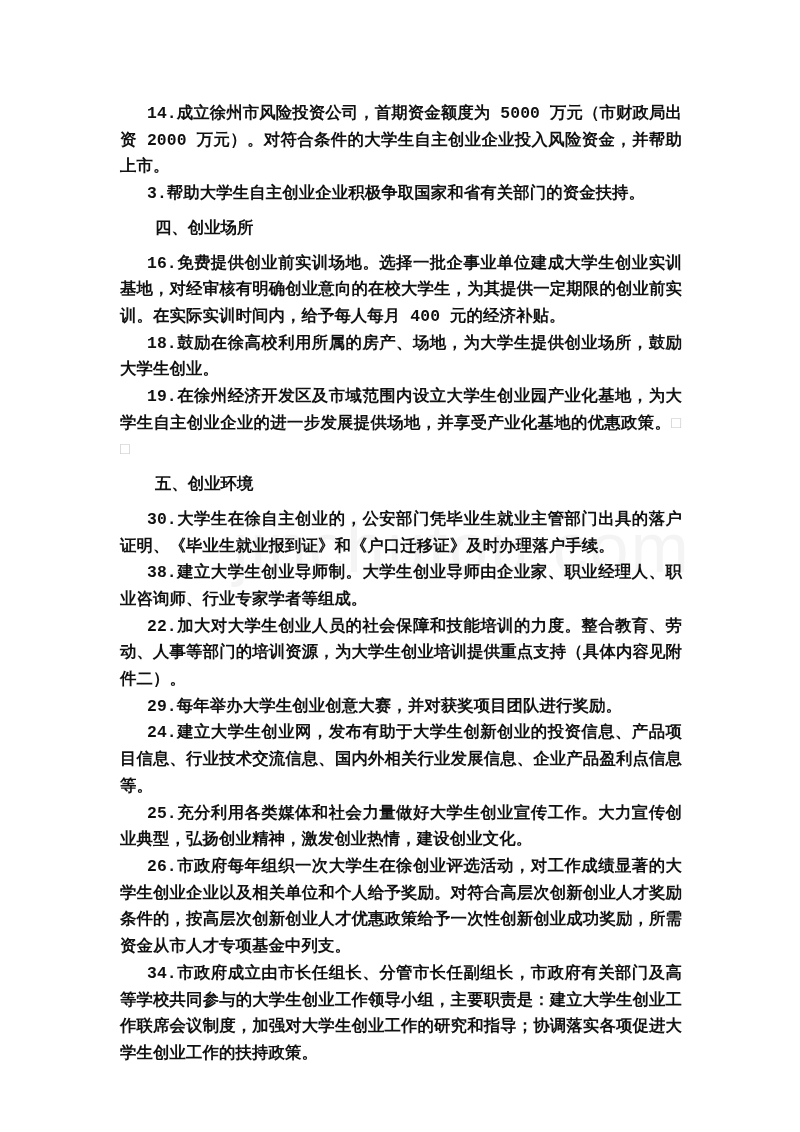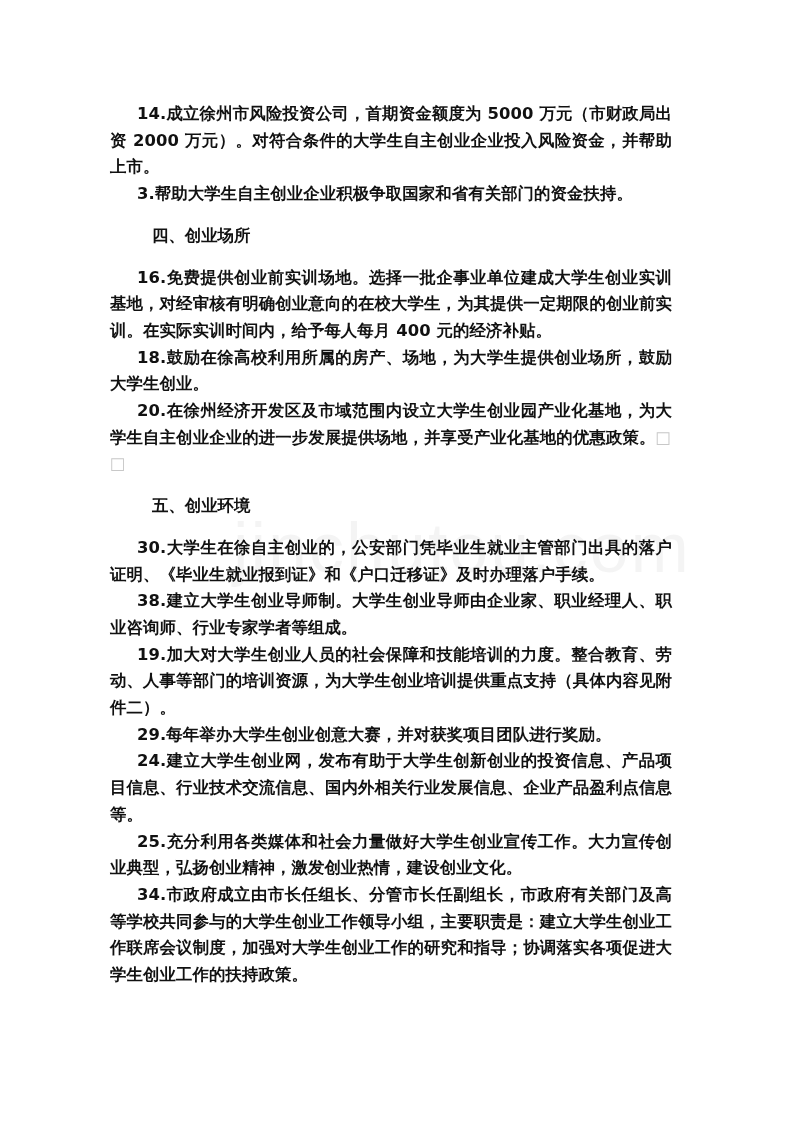--- a/index.html
+++ b/index.html
@@ -10,36 +10,37 @@
     body {
       width: 800px;
       height: 1132px;
       position: relative;
       overflow: hidden;
       font-family: "DejaVu Sans", "Liberation Sans", sans-serif;
       color: #111111;
     }
     .page {
       position: absolute;
-      left: 110px;
+      left: 120px;
       top: 101px;
       width: 562px;
+      font-family: Liberation Mono, monospace;
     }
     .para {
       margin: 0;
       font-size: 16.4px;
       line-height: 26.7px;
       text-indent: 27px;
       text-align: justify;
       font-weight: 600;
       letter-spacing: 0.1px;
       word-break: break-all;
     }
     .heading {
-      margin: 15px;
+      margin: 8px;
       font-size: 16.4px;
       line-height: 26.7px;
       text-indent: 27px;
       font-weight: 700;
     }
     .tail-boxes {
       color: #c8c8c8;
       font-weight: 400;
       letter-spacing: 1px;
     }
@@ -59,22 +60,23 @@
 <body>
 
 <div class="watermark">jinchutou.com</div>
 
 <div class="page">
   <p class="para">14.成立徐州市风险投资公司，首期资金额度为 5000 万元（市财政局出资 2000 万元）。对符合条件的大学生自主创业企业投入风险资金，并帮助上市。</p>
   <p class="para">3.帮助大学生自主创业企业积极争取国家和省有关部门的资金扶持。</p>
   <p class="heading">四、创业场所</p>
   <p class="para">16.免费提供创业前实训场地。选择一批企事业单位建成大学生创业实训基地，对经审核有明确创业意向的在校大学生，为其提供一定期限的创业前实训。在实际实训时间内，给予每人每月 400 元的经济补贴。</p>
   <p class="para">18.鼓励在徐高校利用所属的房产、场地，为大学生提供创业场所，鼓励大学生创业。</p>
-  <p class="para"><span>20.在徐州经济开发区及市域范围内设立大学生创业园产业化基地，为大学生自主创业企业的进一步发展提供场地，并享受产业化基地的优惠政策。</span><span class="tail-boxes">□□</span></p>
+  <p class="para"><span>19.在徐州经济开发区及市域范围内设立大学生创业园产业化基地，为大学生自主创业企业的进一步发展提供场地，并享受产业化基地的优惠政策。</span><span class="tail-boxes">□□</span></p>
   <p class="heading">五、创业环境</p>
   <p class="para">30.大学生在徐自主创业的，公安部门凭毕业生就业主管部门出具的落户证明、《毕业生就业报到证》和《户口迁移证》及时办理落户手续。</p>
   <p class="para">38.建立大学生创业导师制。大学生创业导师由企业家、职业经理人、职业咨询师、行业专家学者等组成。</p>
-  <p class="para">19.加大对大学生创业人员的社会保障和技能培训的力度。整合教育、劳动、人事等部门的培训资源，为大学生创业培训提供重点支持（具体内容见附件二）。</p>
+  <p class="para">22.加大对大学生创业人员的社会保障和技能培训的力度。整合教育、劳动、人事等部门的培训资源，为大学生创业培训提供重点支持（具体内容见附件二）。</p>
   <p class="para">29.每年举办大学生创业创意大赛，并对获奖项目团队进行奖励。</p>
   <p class="para">24.建立大学生创业网，发布有助于大学生创新创业的投资信息、产品项目信息、行业技术交流信息、国内外相关行业发展信息、企业产品盈利点信息等。</p>
   <p class="para">25.充分利用各类媒体和社会力量做好大学生创业宣传工作。大力宣传创业典型，弘扬创业精神，激发创业热情，建设创业文化。</p>
+  <p class="para">26.市政府每年组织一次大学生在徐创业评选活动，对工作成绩显著的大学生创业企业以及相关单位和个人给予奖励。对符合高层次创新创业人才奖励条件的，按高层次创新创业人才优惠政策给予一次性创新创业成功奖励，所需资金从市人才专项基金中列支。</p>
   <p class="para">34.市政府成立由市长任组长、分管市长任副组长，市政府有关部门及高等学校共同参与的大学生创业工作领导小组，主要职责是：建立大学生创业工作联席会议制度，加强对大学生创业工作的研究和指导；协调落实各项促进大学生创业工作的扶持政策。</p>
 </div>
 
 </body></html>

